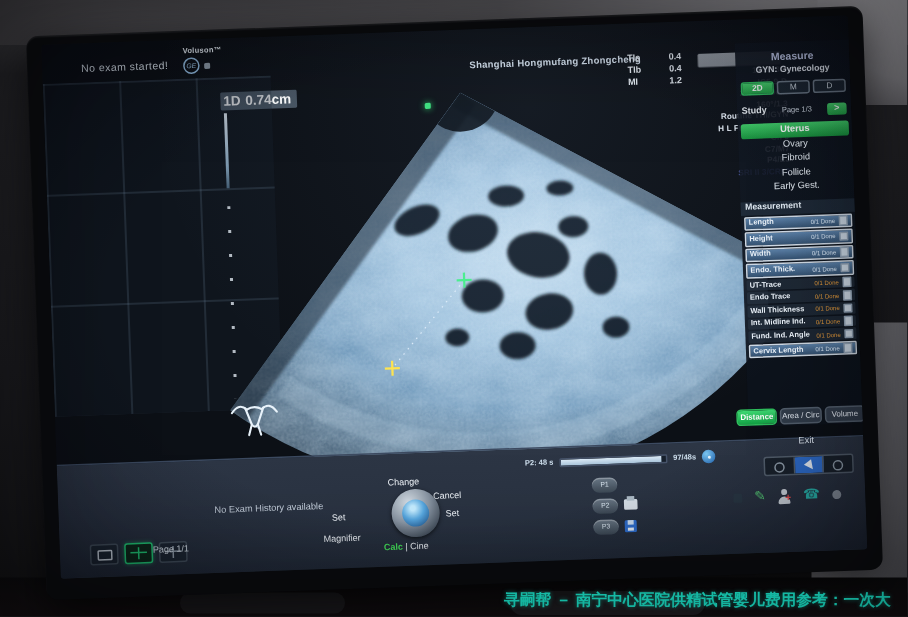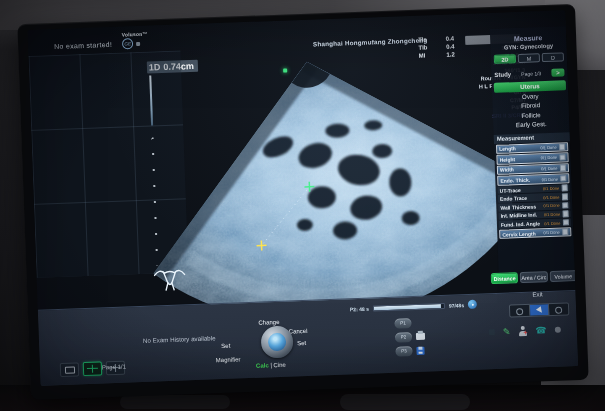--- a/index.html
+++ b/index.html
@@ -451,14 +451,15 @@
             </div>
           <div class="seg">
               <div class="ring"></div>
             </div>
         </div>
       </div>
 
     </div>
   </div>
 
+  <div class="caption">寻嗣帮 － 南宁中心医院供精试管婴儿费用参考：一次大</div>
   <div class="vignette"></div>
 </div>
 
 </body></html>

